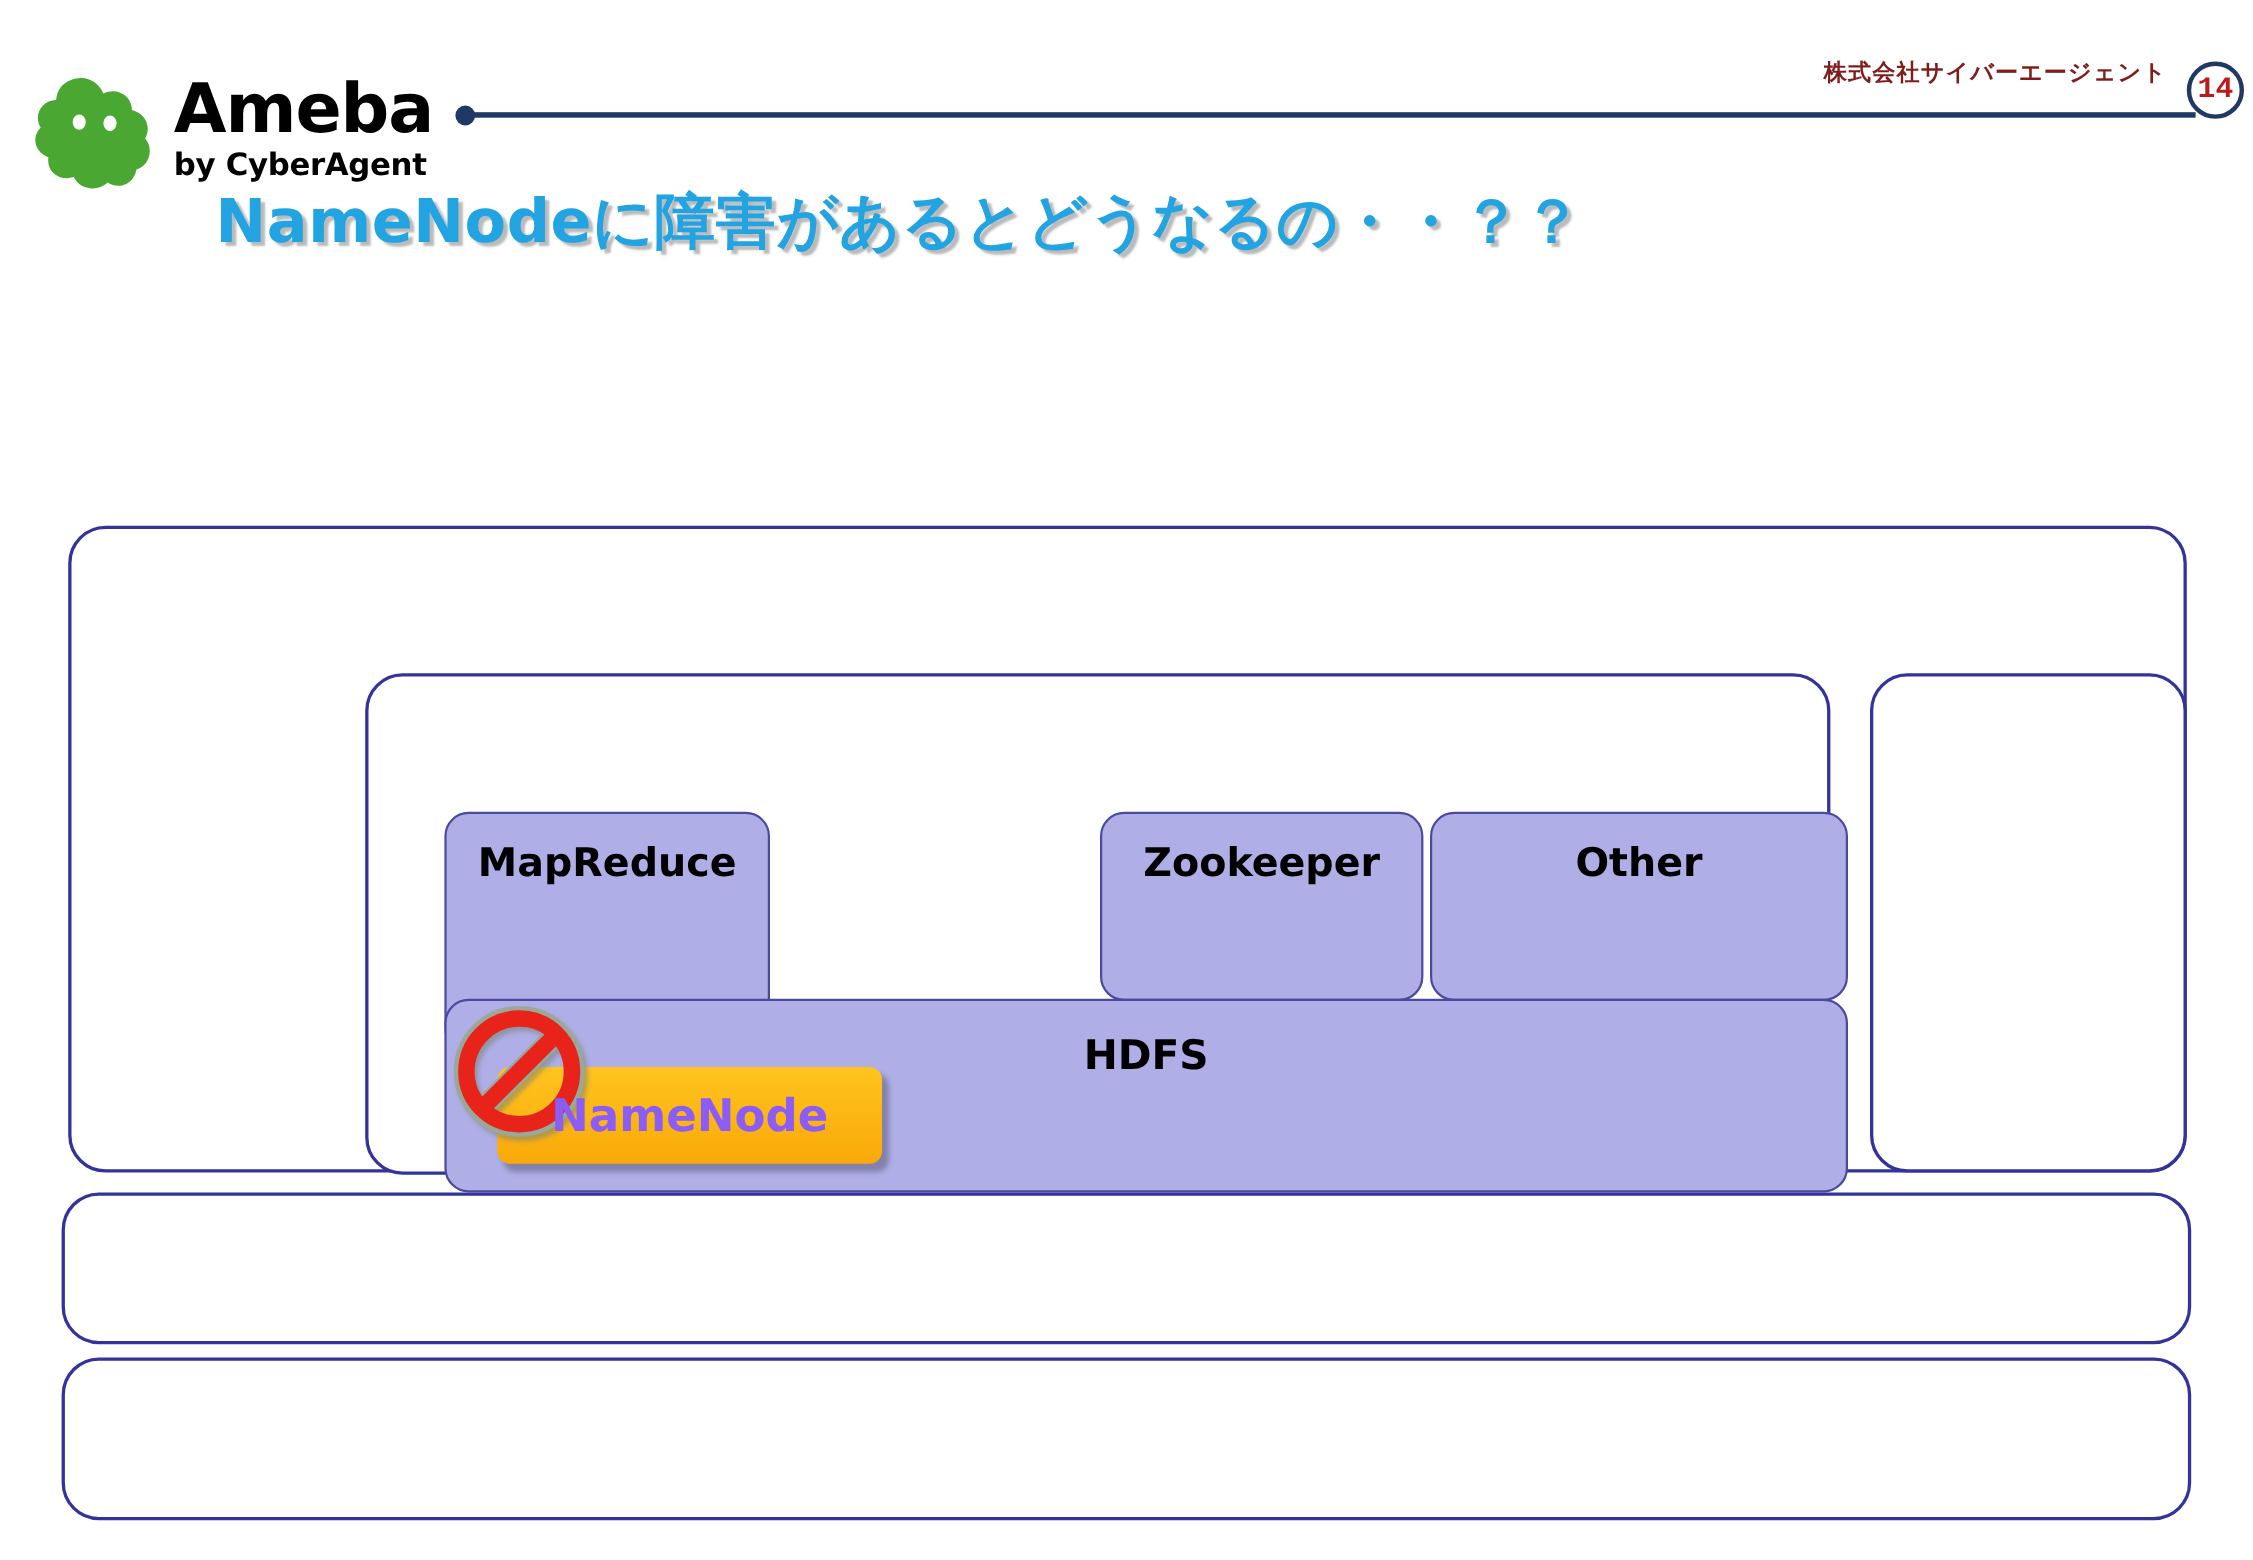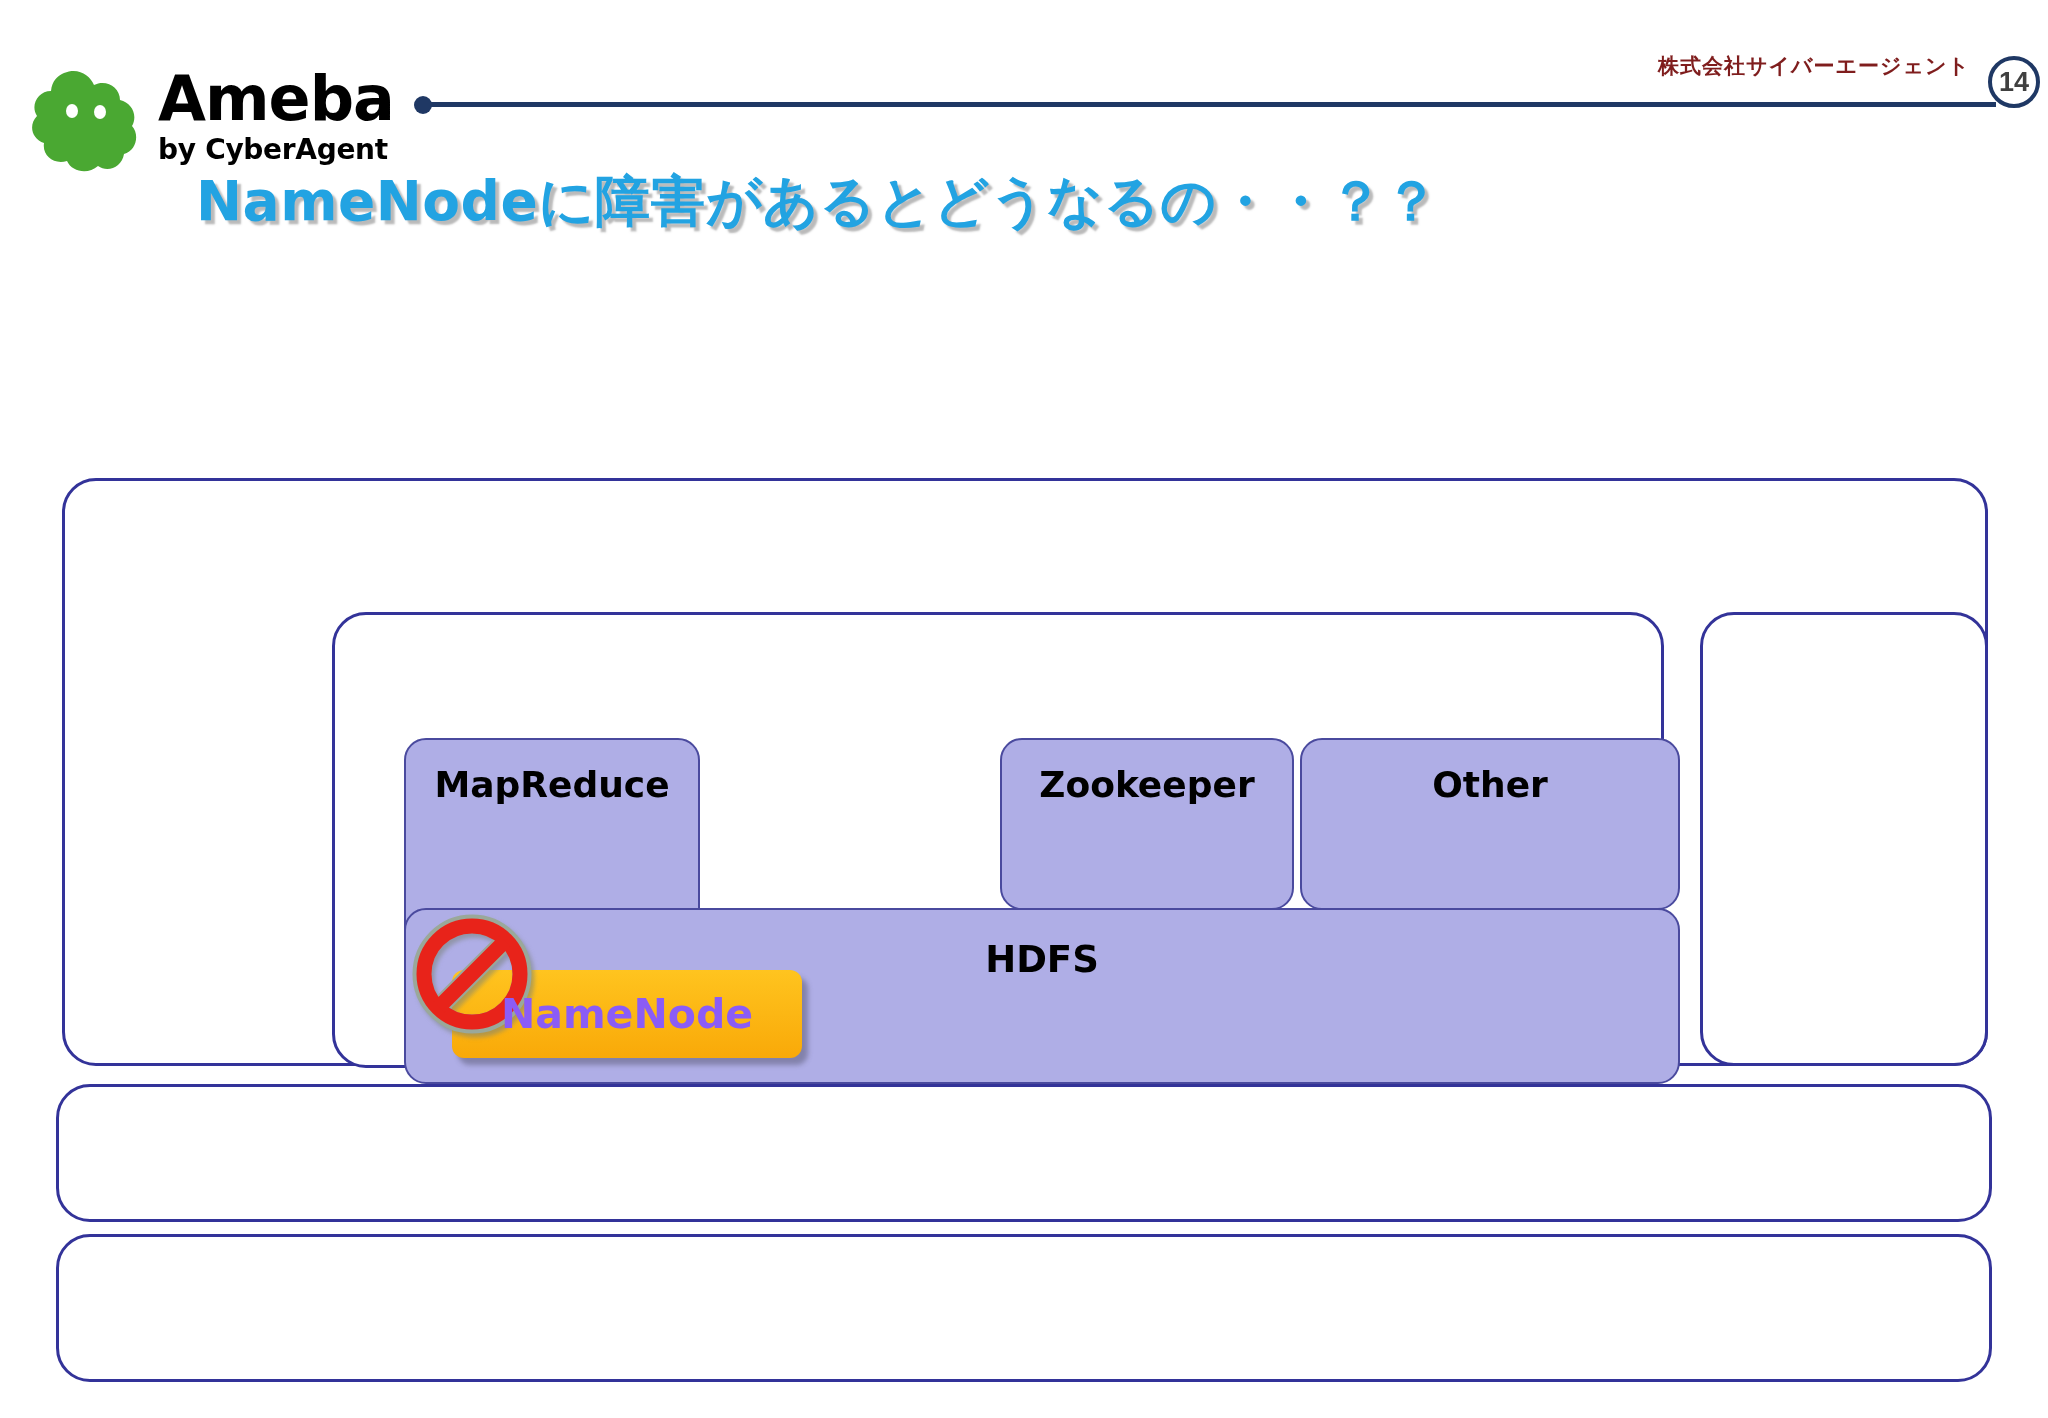--- a/index.html
+++ b/index.html
@@ -40,22 +40,22 @@
     font-size: 21px; font-weight: 700; color: #7f1d1d;
     letter-spacing: 1px; white-space: nowrap;
   }
   #page-badge {
     position: absolute; left: 1988px; top: 56px;
     width: 52px; height: 52px; border-radius: 50%;
     border: 4px solid #1f3864; background: #fff;
     display: flex; align-items: center; justify-content: center;
   }
   #page-badge span {
-    font-family: Liberation Sans, sans-serif;
-    font-size: 27px; font-weight: 700; color: #404040; line-height: 1;
+    font-family: Liberation Mono, monospace;
+    font-size: 27px; font-weight: 700; color: #b91c1c; line-height: 1;
   }
 
   
   #slide-title {
     position: absolute; left: 196px; top: 165px;
     font-family: "DejaVu Sans", sans-serif;
     font-size: 55px; font-weight: 700; color: #22A3E2;
     letter-spacing: 0.5px; white-space: nowrap;
     text-shadow: 4px 4px 2px rgba(130,130,130,0.55);
   }

